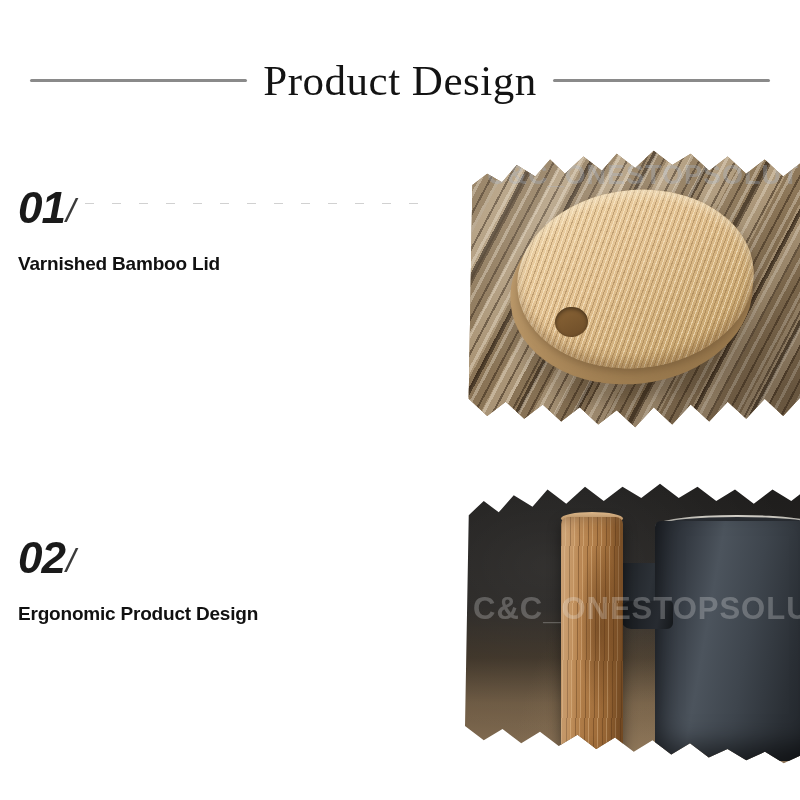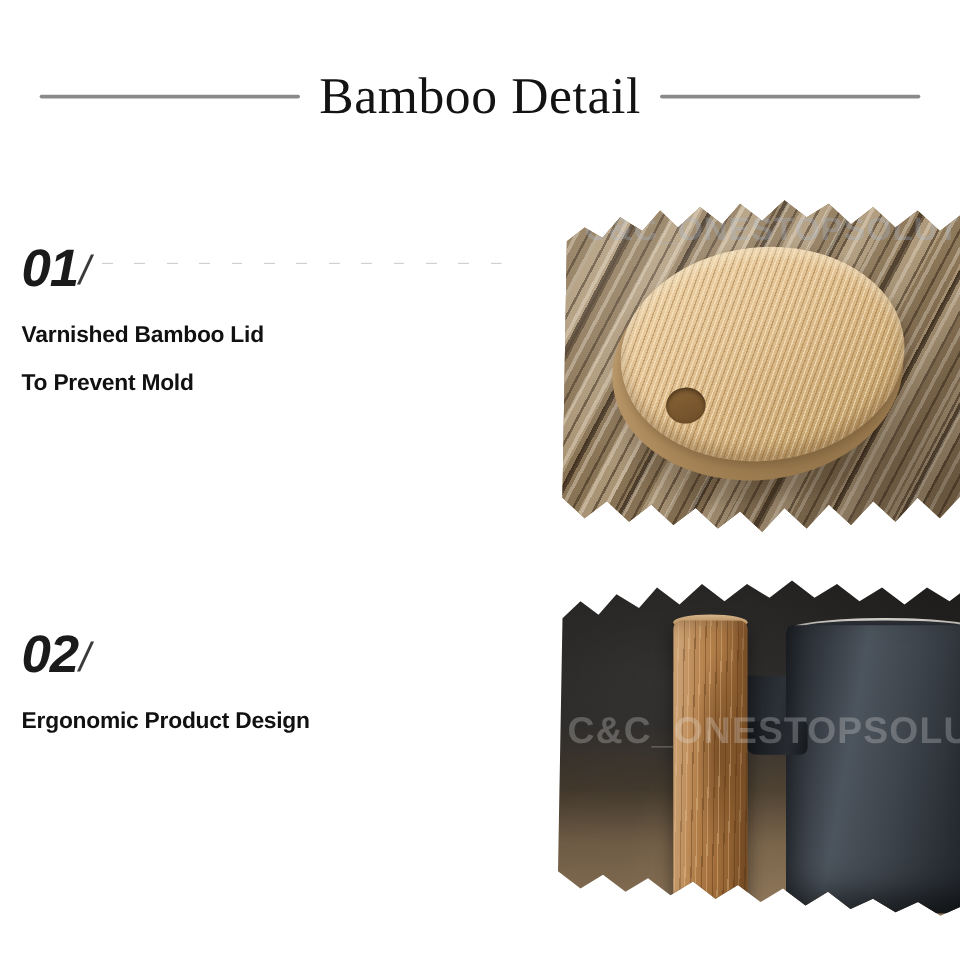--- a/index.html
+++ b/index.html
@@ -45,30 +45,30 @@
     letter-spacing: 0.5px;
     font-weight: 400;
   }
 
   
   .feature {
     position: absolute;
     left: 0;
     width: 800px;
   }
-  .feature-1 { top: 140px; height: 300px; }
+  .feature-1 { top: 124px; height: 300px; }
   .feature-2 { top: 460px; height: 290px; }
 
   .copy {
     position: absolute;
     left: 18px;
     width: 400px;
   }
   .copy-1 { top: 58px; }
-  .copy-2 { top: 60px; }
+  .copy-2 { top: 72px; }
 
   .num-row {
     display: flex;
     align-items: flex-end;
     height: 48px;
   }
   .num {
     font-family: "Liberation Sans", sans-serif;
     font-style: italic;
     font-weight: 700;
@@ -342,35 +342,34 @@
     padding-left: 8px;
     font-size: 31px;
     color: rgba(235,235,235,0.26);
   }
 </style>
 </head>
 <body>
 
 <div class="header">
   <div class="rule rule-left"></div>
-  <div class="page-title">Bamboo Detail</div>
+  <div class="page-title">Product Design</div>
   <div class="rule rule-right"></div>
 </div>
 
 <section class="feature feature-1">
 
   <div class="copy copy-1">
     <div class="num-row">
       <span class="num">01</span>
       <span class="slash">/</span>
       <span class="dash-trail"></span>
     </div>
     <div class="headline">
       <span class="headline-line">Varnished Bamboo Lid</span>
-      <span class="headline-line">To Prevent Mold</span>
     </div>
   </div>
 
   <figure class="photo photo-1">
     <div class="scene">
       <div class="planks"></div>
       <div class="planks-shade"></div>
       <div class="lid-shadow"></div>
       <div class="lid-base"></div>
       <div class="lid-top"></div>

